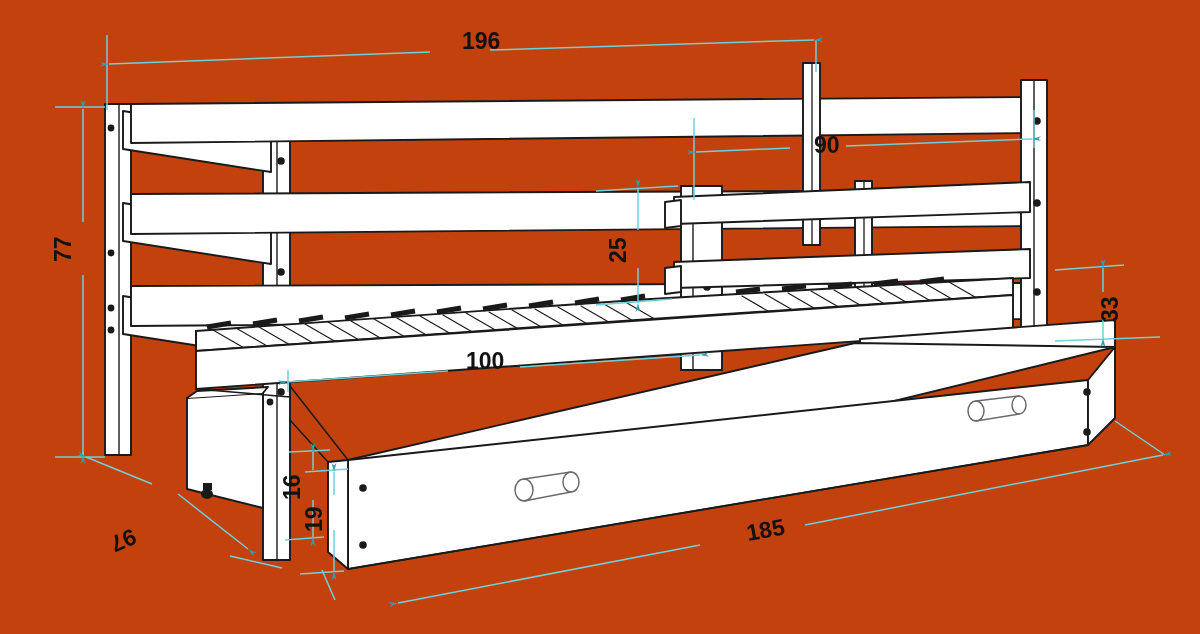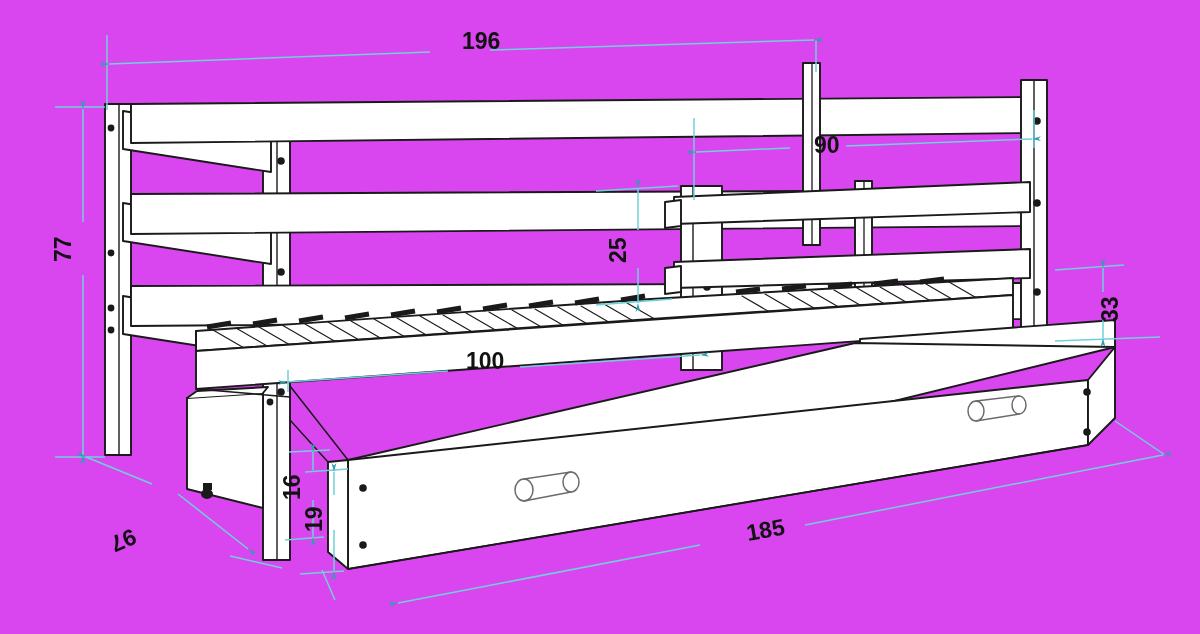--- a/index.html
+++ b/index.html
@@ -7,21 +7,21 @@
     padding: 0;
     background: #ffffff;
   }
   body {
     font-family: "Liberation Sans", sans-serif;
   }
   #drawing-root {
     position: relative;
     width: 1200px;
     height: 634px;
-    background: #d946ef;
+    background: #c2410c;
     overflow: hidden;
   }
   #drawing-svg {
     position: absolute;
     left: 0;
     top: 0;
     width: 1200px;
     height: 634px;
     display: block;
   }

